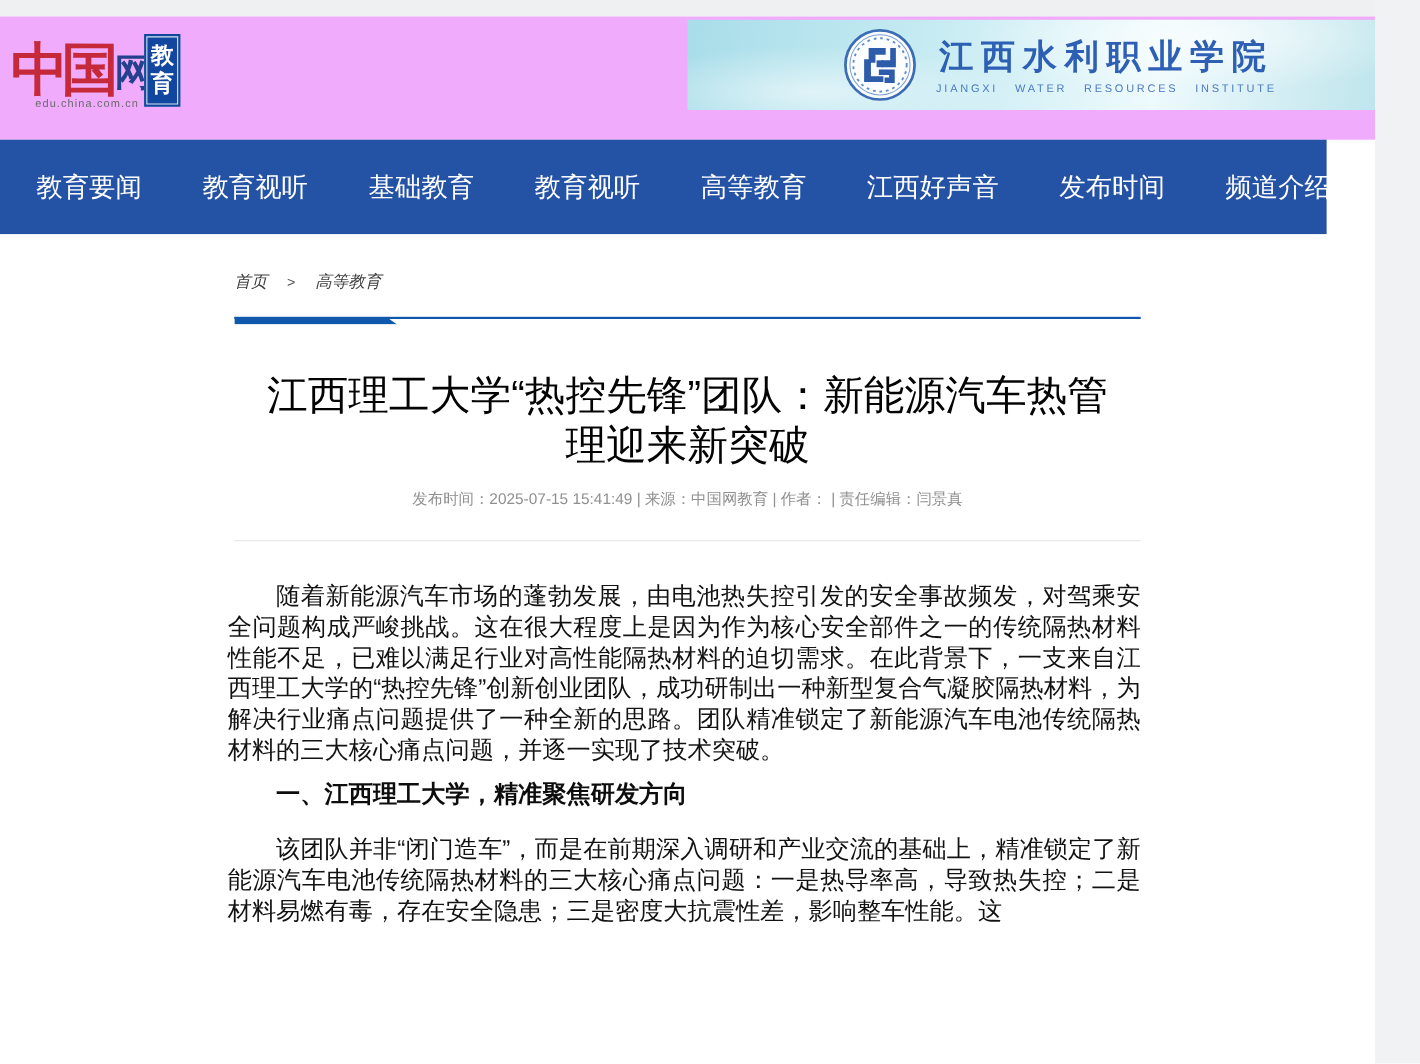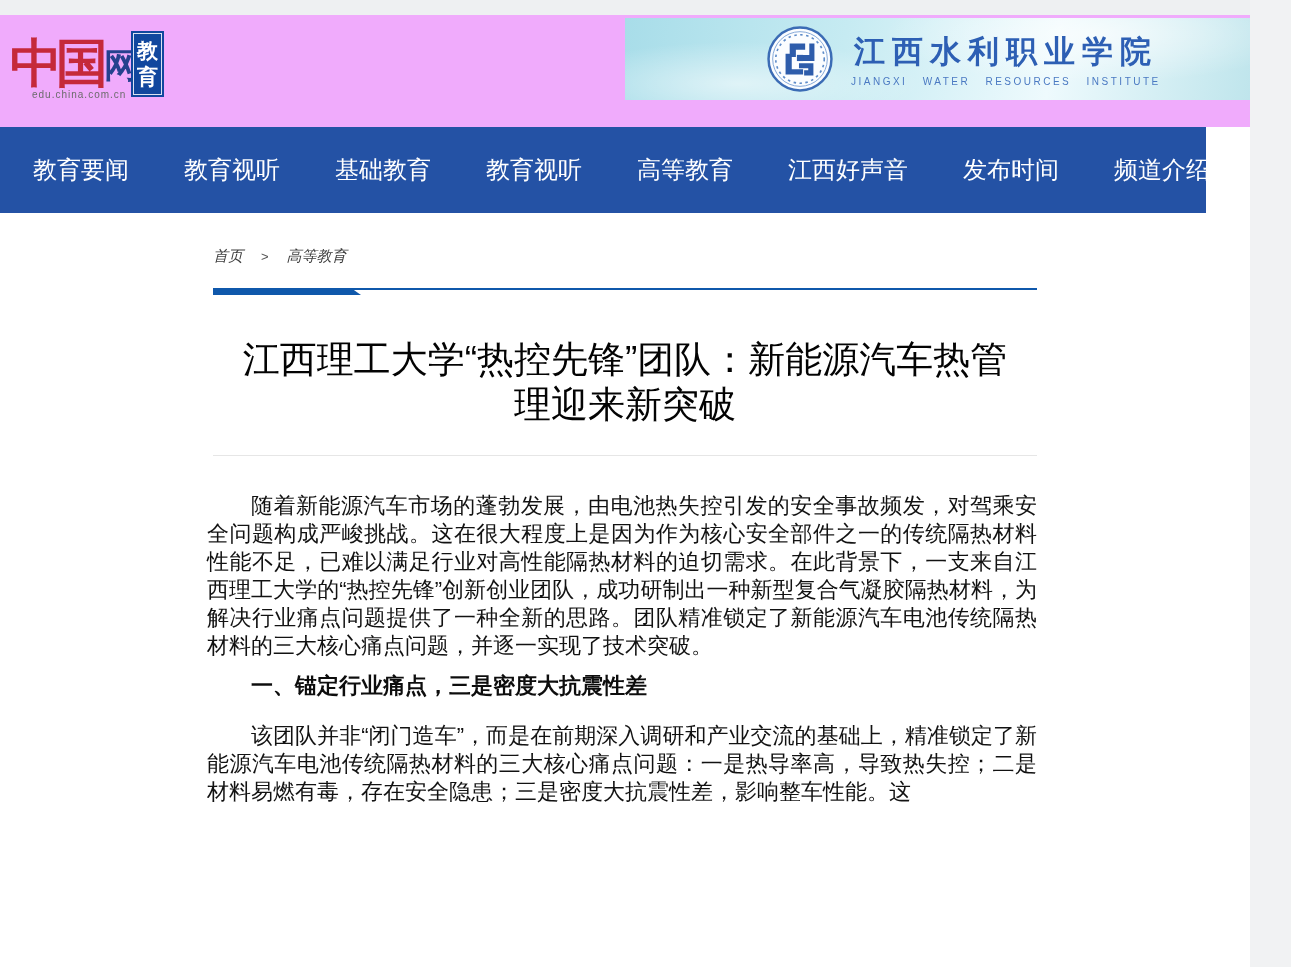--- a/index.html
+++ b/index.html
@@ -157,22 +157,23 @@
     <span class="crumb">高等教育</span>
   </div>
 
   <div class="rule">
     <div class="rule-line"></div>
     <div class="rule-bar"></div>
   </div>
 
   <h1 class="article-title">江西理工大学“热控先锋”团队：新能源汽车热管理迎来新突破</h1>
 
+  <div class="article-meta">发布时间：2025-07-15 15:41:49 | 来源：中国网教育 | 作者： | 责任编辑：闫景真</div>
 
   <div class="meta-divider"></div>
 
   <article class="article-body">
     <p>随着新能源汽车市场的蓬勃发展，由电池热失控引发的安全事故频发，对驾乘安全问题构成严峻挑战。这在很大程度上是因为作为核心安全部件之一的传统隔热材料性能不足，已难以满足行业对高性能隔热材料的迫切需求。在此背景下，一支来自江西理工大学的“热控先锋”创新创业团队，成功研制出一种新型复合气凝胶隔热材料，为解决行业痛点问题提供了一种全新的思路。团队精准锁定了新能源汽车电池传统隔热材料的三大核心痛点问题，并逐一实现了技术突破。</p>
-    <h3 class="section-heading">一、锚定行业痛点，三是密度大抗震性差</h3>
+    <h3 class="section-heading">一、江西理工大学，精准聚焦研发方向</h3>
     <p>该团队并非“闭门造车”，而是在前期深入调研和产业交流的基础上，精准锁定了新能源汽车电池传统隔热材料的三大核心痛点问题：一是热导率高，导致热失控；二是材料易燃有毒，存在安全隐患；三是密度大抗震性差，影响整车性能。这</p>
   </article>
 
 </main>
 
 </body></html>

